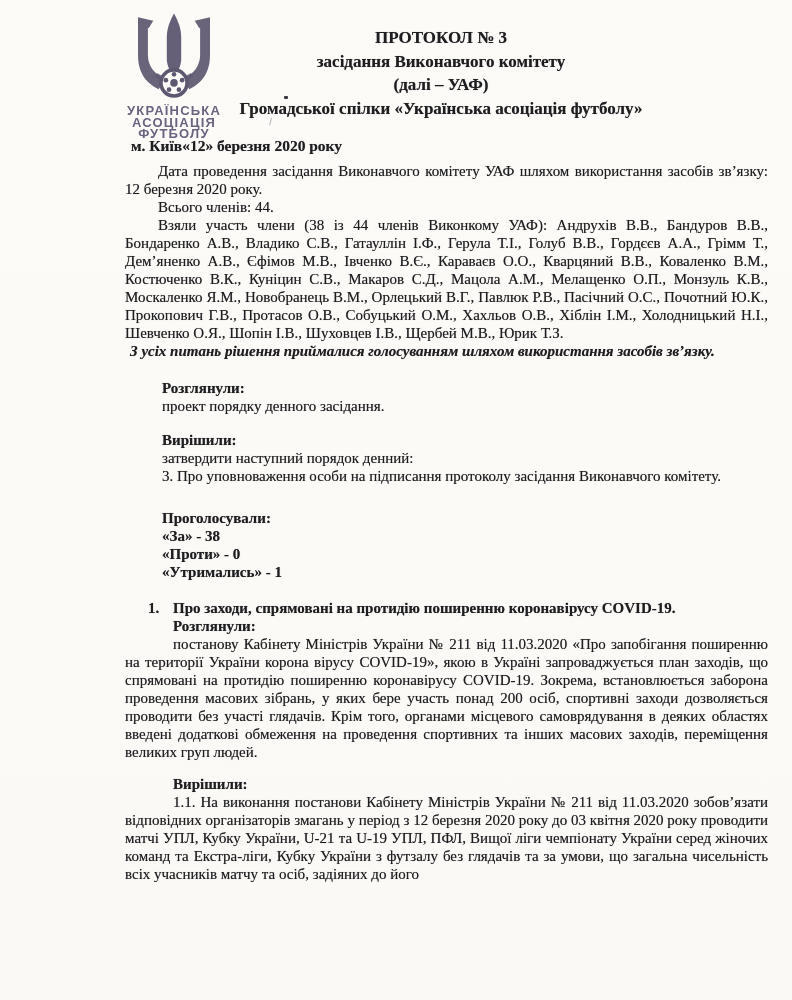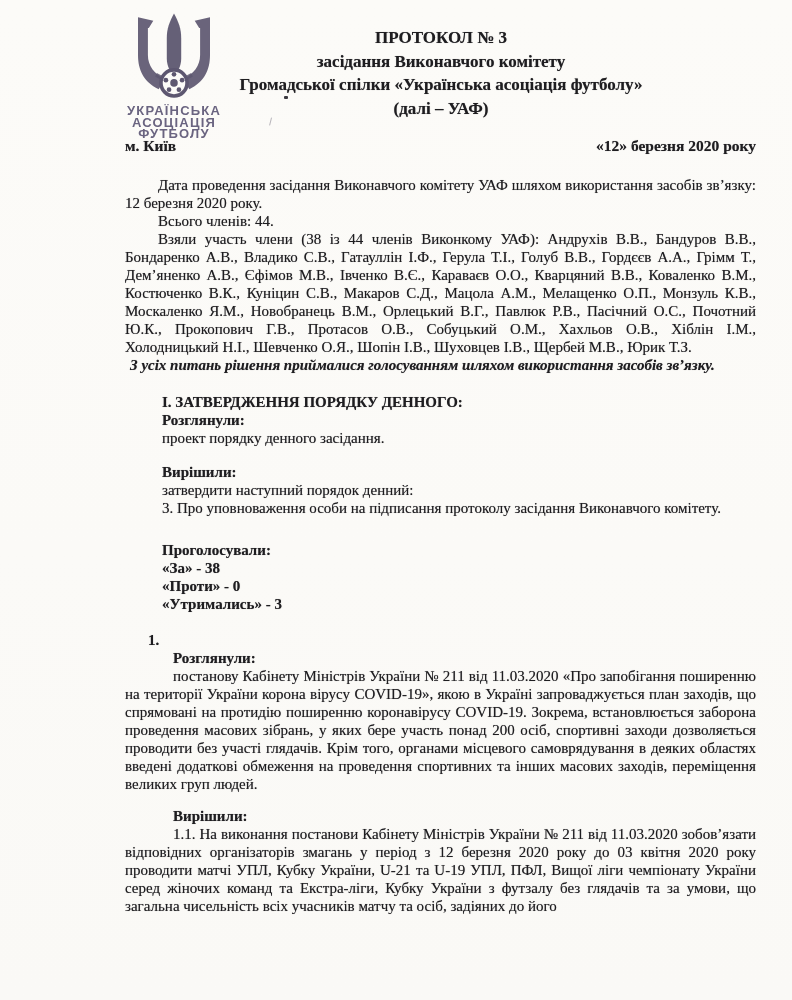--- a/index.html
+++ b/index.html
@@ -8,21 +8,21 @@
     background:#f6f5f2;
   }
   .page{
     position:relative;width:792px;height:1000px;overflow:hidden;
     background:linear-gradient(180deg,#fcfbf8 0%,#fbfaf7 55%,#faf9f6 100%);
     color:#1e1d20;
     font-family:"Liberation Serif","DejaVu Serif",serif;
     font-size:15px;line-height:18px;
     text-shadow:0 0 0.7px rgba(25,25,30,0.55);
   }
-  .content{padding:0 36px 0 125px;}
+  .content{padding:0 24px 0 125px;}
 
   
   .logo{
     position:absolute;left:126px;top:8px;width:96px;
     text-align:center;color:#5d5770;
     filter:blur(0.3px);
   }
   .logo svg{display:block;margin:0 auto;}
   .logo .org{
     margin-top:3px;
@@ -31,28 +31,28 @@
     letter-spacing:1.2px;color:#6a6480;text-shadow:none;
   }
 
   
   .titles{
     margin:26px 0 0 105px;width:422px;
     text-align:center;font-weight:bold;
     font-size:17px;line-height:23.5px;
   }
   .dateline{
-    display:flex;justify-content:space-between;
-    font-weight:bold;margin-top:17px;font-size:15.5px;
+    display:flex;
+    font-weight:bold;margin-top:17px;font-size:15.5px;margin-left:6px;
   }
 
   
   p{margin:0;text-align:justify;}
   .ind{text-indent:33px;}
-  .intro-start{margin-top:21px;}
+  .intro-start{margin-top:7px;}
   .note{font-weight:bold;font-style:italic;text-indent:5px;}
 
   .sect1{margin-left:37px;margin-top:19px;}
   .bold{font-weight:bold;}
   .mt16{margin-top:16px;}
   .mt24{margin-top:24px;}
 
   .sect2-heading{margin:15px 0 0 37px;font-weight:bold;}
   .item-title{margin:18px 0 0 23px;display:flex;font-weight:bold;}
   .item-title .num{width:25px;flex:none;}
@@ -104,50 +104,50 @@
   </div>
 
   <span class="artifact-dot"></span>
   <span class="artifact-smudge"></span>
 
   <div class="content">
 
     <div class="titles">
       <div>ПРОТОКОЛ № 3</div>
       <div>засідання Виконавчого комітету</div>
+      <div>(далі – УАФ)</div>
       <div>Громадської спілки «Українська асоціація футболу»</div>
-      <div>(далі – УАФ)</div>
     </div>
 
     <div class="dateline">
       <span>м. Київ</span>
       <span>«12» березня 2020 року</span>
     </div>
 
     <p class="ind intro-start">Дата проведення засідання Виконавчого комітету УАФ шляхом використання засобів зв’язку: 12 березня 2020 року.</p>
     <p class="ind">Всього членів: 44.</p>
     <p class="ind"><span>Взяли участь члени (38 із 44 членів Виконкому УАФ):</span> <span>Андрухів В.В., Бандуров В.В., Бондаренко А.В., Владико С.В., Гатауллін І.Ф., Герула Т.І., Голуб В.В., Гордєєв А.А., Грімм Т., Дем’яненко А.В., Єфімов М.В., Івченко В.Є., Караваєв О.О., Кварцяний В.В., Коваленко В.М., Костюченко В.К., Куніцин С.В., Макаров С.Д., Мацола А.М., Мелащенко О.П., Монзуль К.В., Москаленко Я.М., Новобранець В.М., Орлецький В.Г., Павлюк Р.В., Пасічний О.С., Почотний Ю.К., Прокопович Г.В., Протасов О.В., Собуцький О.М., Хахльов О.В., Хіблін І.М., Холодницький Н.І., Шевченко О.Я., Шопін І.В., Шуховцев І.В., Щербей М.В., Юрик Т.З.</span></p>
     <p class="note">З усіх питань рішення приймалися голосуванням шляхом використання засобів зв’язку.</p>
 
     <div class="sect1">
-      <p class="bold">І. ЗАТВЕРДЖЕННЯ ПОРЯДКУ ДЕННОГО:</p>
       <p class="bold">Розглянули:</p>
       <p>проект порядку денного засідання.</p>
       <p class="bold mt16">Вирішили:</p>
       <p>затвердити наступний порядок денний:</p>
       <p>3. Про уповноваження особи на підписання протоколу засідання Виконавчого комітету.</p>
       <p class="bold mt24">Проголосували:</p>
       <p class="bold">«За» - 38</p>
       <p class="bold">«Проти» - 0</p>
-      <p class="bold">«Утримались» - 3</p>
+      <p class="bold">«Утримались» - 1</p>
     </div>
 
 
     <div class="item-title">
       <span class="num">1.</span>
+      <span>Про заходи, спрямовані на протидію поширенню коронавірусу COVID-19.</span>
     </div>
     <p class="lbl48">Розглянули:</p>
     <p class="body48">постанову Кабінету Міністрів України № 211 від 11.03.2020 «Про запобігання поширенню на території України корона вірусу COVID-19», якою в Україні запроваджується план заходів, що спрямовані на протидію поширенню коронавірусу COVID-19. Зокрема, встановлюється заборона проведення масових зібрань, у яких бере участь понад 200 осіб, спортивні заходи дозволяється проводити без участі глядачів. Крім того, органами місцевого самоврядування в деяких областях введені додаткові обмеження на проведення спортивних та інших масових заходів, переміщення великих груп людей.</p>
     <p class="lbl48 mt14">Вирішили:</p>
     <p class="body48">1.1. На виконання постанови Кабінету Міністрів України № 211 від 11.03.2020 зобов’язати відповідних організаторів змагань у період з 12 березня 2020 року до 03 квітня 2020 року проводити матчі УПЛ, Кубку України, U-21 та U-19 УПЛ, ПФЛ, Вищої ліги чемпіонату України серед жіночих команд та Екстра-ліги, Кубку України з футзалу без глядачів та за умови, що загальна чисельність всіх учасників матчу та осіб, задіяних до його</p>
 
   </div>
 </div>
 
 </body></html>

